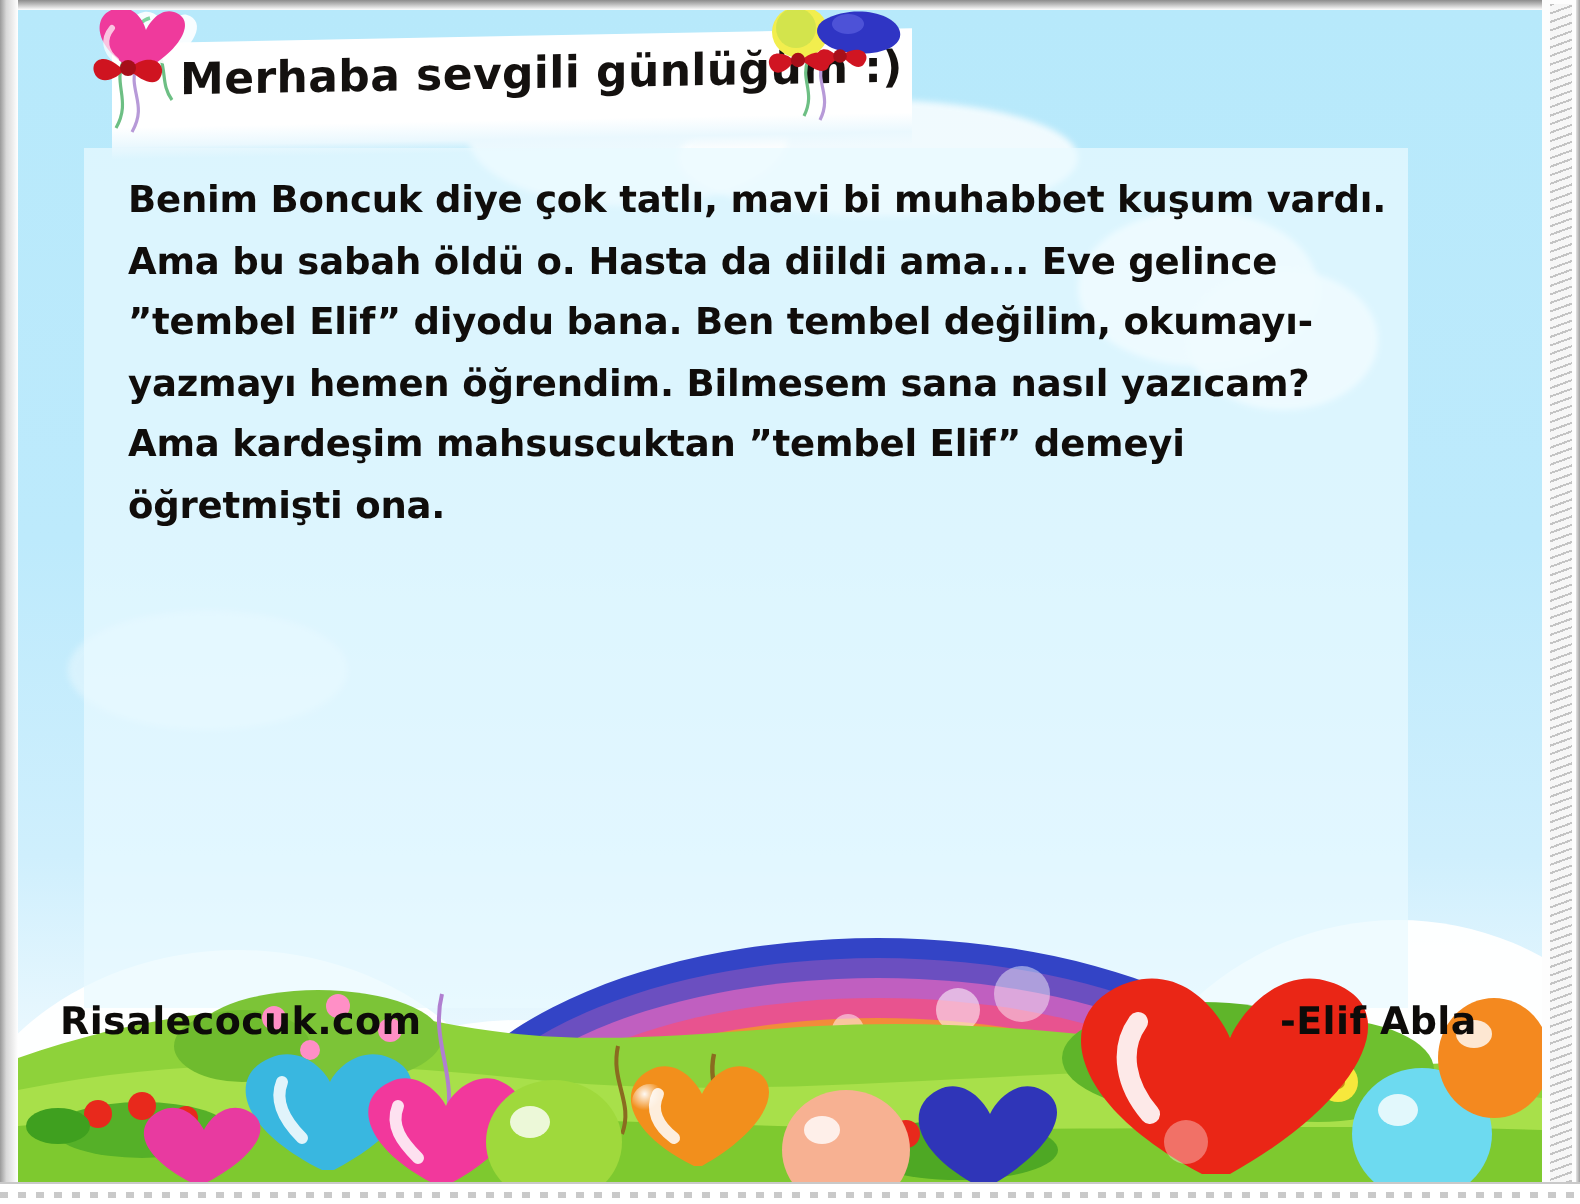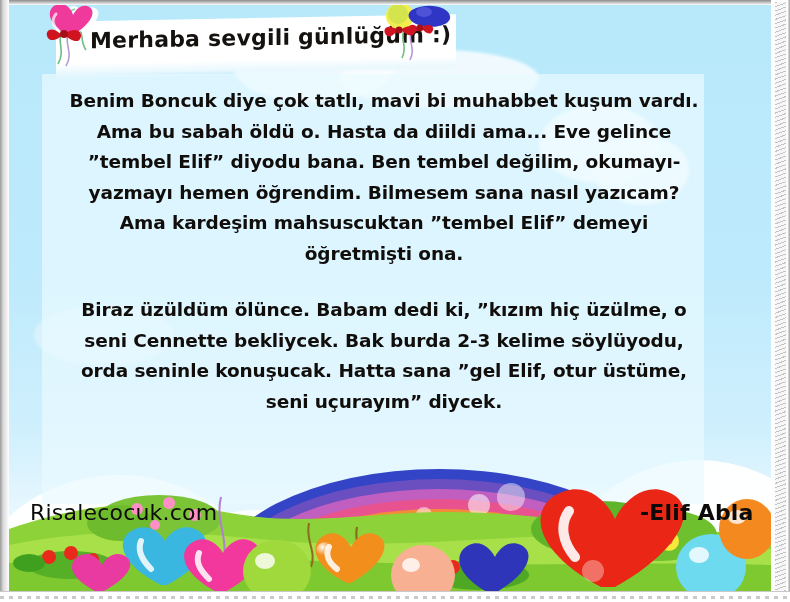--- a/index.html
+++ b/index.html
@@ -107,41 +107,41 @@
   
   .body-text {
     position: absolute; left: 64px; top: 86px; width: 640px;
     font-family: "DejaVu Sans", sans-serif;
     font-size: 18.5px;
     font-weight: 700;
     line-height: 30.5px;
     color: #100d0b;
     letter-spacing: -0.1px;
   }
-  .para { margin: 0 0 26px 0; text-align: center; }
+  .para { margin: 0 0 26px 0; }
   .para:last-child { margin-bottom: 0; }
   .para.indented { padding-left: 8px; }
 
   
   .scene {
     position: absolute; left: 9px; bottom: 10px; width: 762px; height: 125px;
     overflow: hidden;
   }
 
   
   .site-credit {
     position: absolute; left: 30px; top: 500px;
     font-family: "DejaVu Sans", sans-serif;
-    font-size: 22px; font-weight: 400; color: #0d0b09;
+    font-size: 19px; font-weight: 700; color: #0d0b09;
     letter-spacing: .2px;
   }
   .author-credit {
     position: absolute; left: 640px; top: 500px;
     font-family: "DejaVu Sans", sans-serif;
-    font-size: 22px; font-weight: 700; color: #0d0b09;
+    font-size: 19px; font-weight: 700; color: #0d0b09;
     letter-spacing: .2px;
   }
 </style>
 </head>
 <body>
 
 <div id="page">
 
   <div class="sky">
 
@@ -328,21 +328,20 @@
       <path d="M24,29 C32,23 40,28 36,34 C33,38 27,33 24,31 Z" fill="#d01522"></path>
       <circle cx="21" cy="30" r="3.6" fill="#a80f19"></circle>
       <path d="M38,26 C32,22 28,28 32,32 C36,35 40,30 41,28 Z" fill="#d01522"></path>
       <path d="M44,27 C52,22 58,27 54,32 C51,36 46,31 44,29 Z" fill="#d01522"></path>
       <circle cx="42" cy="28" r="3.4" fill="#a80f19"></circle>
     </svg>
   </div>
 
   <div class="body-text">
     <p class="para">Benim Boncuk diye çok tatlı, mavi bi muhabbet kuşum vardı. Ama bu sabah öldü o. Hasta da diildi ama... Eve gelince ”tembel Elif” diyodu bana. Ben tembel değilim, okumayı-yazmayı hemen öğrendim. Bilmesem sana nasıl yazıcam? Ama kardeşim mahsuscuktan ”tembel Elif” demeyi öğretmişti ona.</p>
-    <p class="para">Biraz üzüldüm ölünce. Babam dedi ki, ”kızım hiç üzülme, o seni Cennette bekliycek. Bak burda 2-3 kelime söylüyodu, orda seninle konuşucak. Hatta sana ”gel Elif, otur üstüme, seni uçurayım” diycek.</p>
   </div>
 
   <div class="site-credit">Risalecocuk.com</div>
   <div class="author-credit">-Elif Abla</div>
 
   <div class="frame-top"></div>
   <div class="frame-left"></div>
   <div class="frame-right">
     <div class="frame-right-hatch"></div>
     <div class="frame-right-line"></div>

